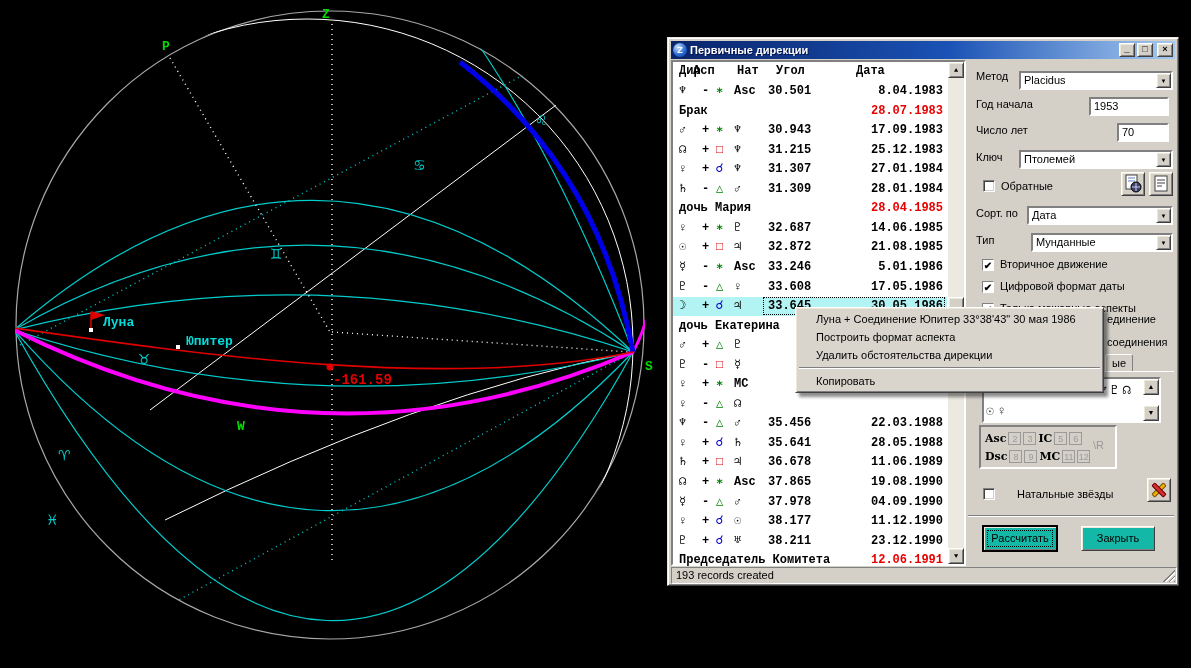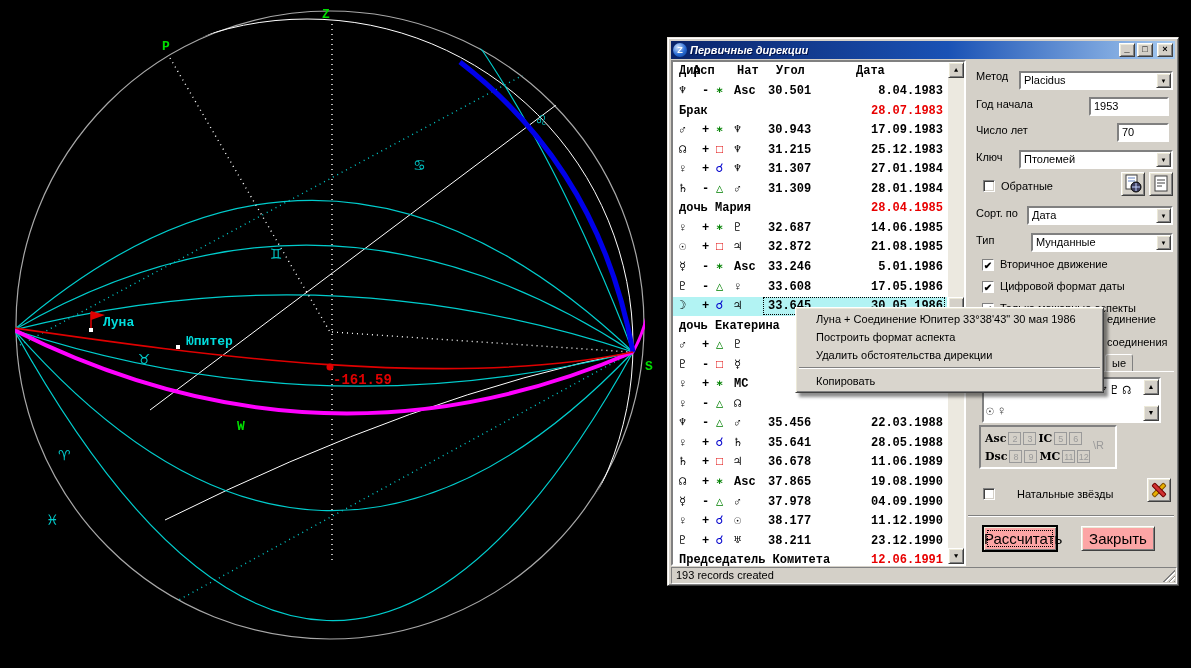--- a/index.html
+++ b/index.html
@@ -12,21 +12,21 @@
   
   .window{position:absolute;left:667px;top:37px;width:512px;height:549px;background:#d4d0c8;
     border:1px solid;border-color:#e9e5dd #404040 #404040 #e9e5dd;
     box-shadow:inset 1px 1px 0 #fff, inset -1px -1px 0 #808080;}
   .titlebar{position:absolute;left:3px;top:3px;right:3px;height:18px;
     background:linear-gradient(90deg,#0a246a 0%,#1a52b5 55%,#a6caf0 100%);
     display:flex;align-items:center;color:#fff;font-size:11px;font-weight:bold;padding-left:2px;}
   .titleicon{width:14px;height:14px;border-radius:50%;
     background:radial-gradient(circle at 35% 30%,#cfe4ff,#2a6cd4 55%,#093a8c);
     color:#fff;font-size:9px;font-weight:bold;text-align:center;line-height:14px;margin-right:3px;flex:0 0 auto;}
-  .titletext{flex:1 1 auto;white-space:nowrap;overflow:hidden;text-shadow:1px 1px 0 #00124a;font-style:italic;}
+  .titletext{flex:1 1 auto;white-space:nowrap;overflow:hidden;text-shadow:1px 1px 0 #00124a;}
   .tbtn{width:16px;height:14px;margin-left:2px;background:#d4d0c8;border:1px solid;
     border-color:#fff #404040 #404040 #fff;box-shadow:inset 1px 1px 0 #ece9d8,inset -1px -1px 0 #808080;
     font-size:9px;font-weight:bold;color:#000;text-align:center;line-height:12px;font-family:"Liberation Mono",monospace;}
   .tbtn.close{margin-left:4px;margin-right:2px;}
 
   
   .listpane{position:absolute;left:3px;top:22px;width:295px;height:506px;background:#fff;
     border:2px solid;border-color:#808080 #fff #fff #808080;
     font-family:"Liberation Mono",monospace;font-size:12px;font-weight:bold;color:#000;}
   .lheader{position:absolute;left:0;top:0;height:19px;width:100%;background:#fff;}
@@ -71,23 +71,23 @@
   .cbrow .cblabel{position:absolute;left:18px;top:1px;white-space:nowrap;}
   .fragment{position:absolute;white-space:nowrap;}
   .tabstub{position:absolute;background:#d4d0c8;border:1px solid;border-color:#fff #808080 transparent #fff;
     border-top-left-radius:3px;border-top-right-radius:3px;padding:2px 6px 0 6px;height:18px;font-size:11px;}
   .tabline{position:absolute;height:2px;background:#d4d0c8;border-top:1px solid #fff;}
   .listbox{position:absolute;background:#fff;border:2px solid;border-color:#808080 #fff #fff #808080;}
   .housebox{position:absolute;background:#d4d0c8;border:2px solid;border-color:#808080 #fff #fff #808080;}
   .hcell{display:inline-block;font-size:11px;margin-right:2px;vertical-align:middle;}
   .hnum{border:1px solid #9a9a9a;color:#9a9a9a;font-size:9px;width:13px;height:13px;line-height:12px;text-align:center;}
   .hang{font-family:"DejaVu Serif",serif;font-weight:bold;font-size:11px;}
-  .btn{position:absolute;width:74px;height:25px;background:#fca5a5;border:1px solid;
+  .btn{position:absolute;width:74px;height:25px;background:#14b8a6;border:1px solid;
     border-color:#fff #404040 #404040 #fff;box-shadow:inset 1px 1px 0 #ece9d8,inset -1px -1px 0 #808080;
-    font-size:15px;text-align:center;line-height:23px;}
+    font-size:11px;text-align:center;line-height:23px;}
   .btn.default{border:1px solid #000;outline:1px solid #000;outline-offset:0;}
   .btn.default .dots{position:absolute;left:3px;top:3px;right:3px;bottom:3px;border:1px dotted #000;}
   .sep{position:absolute;height:2px;border-top:1px solid #808080;border-bottom:1px solid #fff;}
 
   
   .statusbar{position:absolute;left:3px;top:529px;width:506px;height:17px;background:#d4d0c8;
     border:1px solid;border-color:#808080 #fff #fff #808080;font-size:11px;line-height:15px;padding-left:4px;color:#000;}
   .grip{position:absolute;right:1px;bottom:1px;width:12px;height:12px;
     background:linear-gradient(135deg,transparent 0 50%,#808080 50% 57%,#fff 57% 64%,transparent 64% 71%,#808080 71% 78%,#fff 78% 85%,transparent 85% 92%,#808080 92%);}
 

